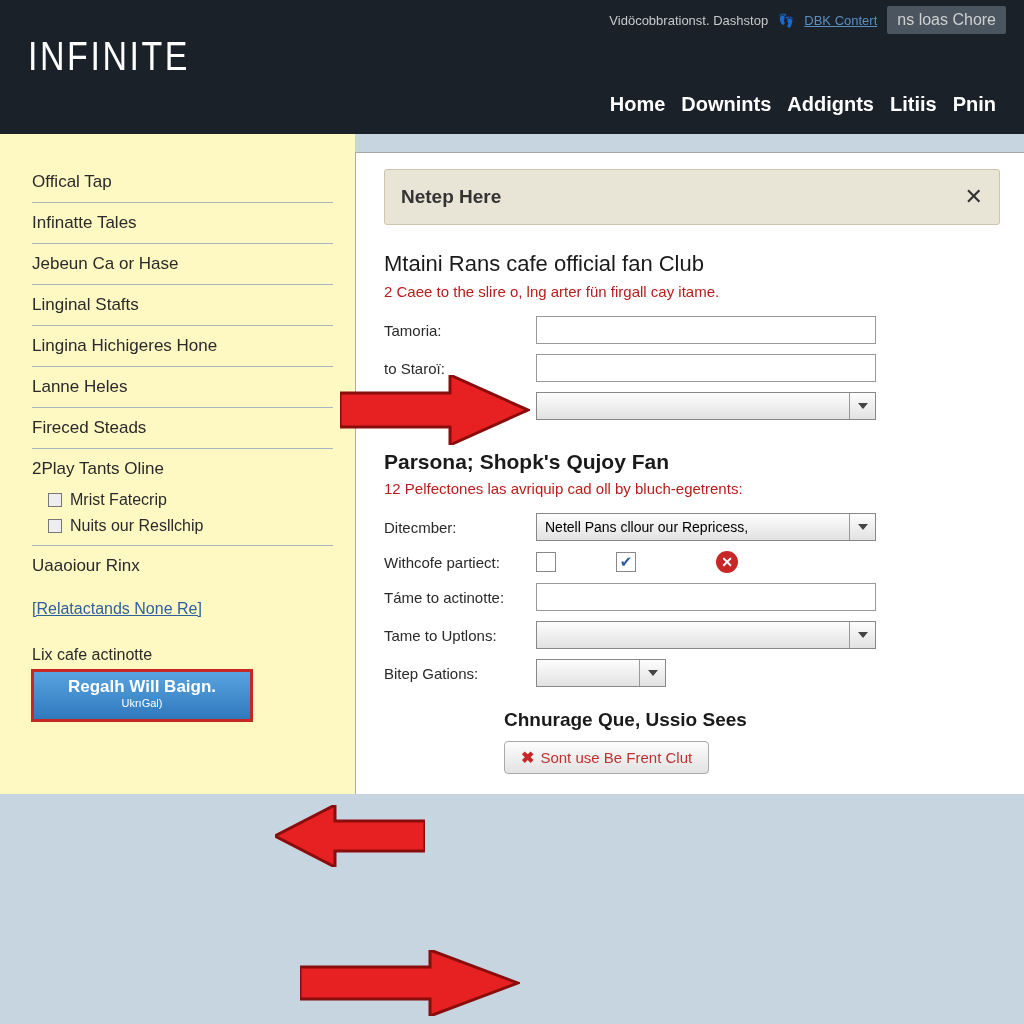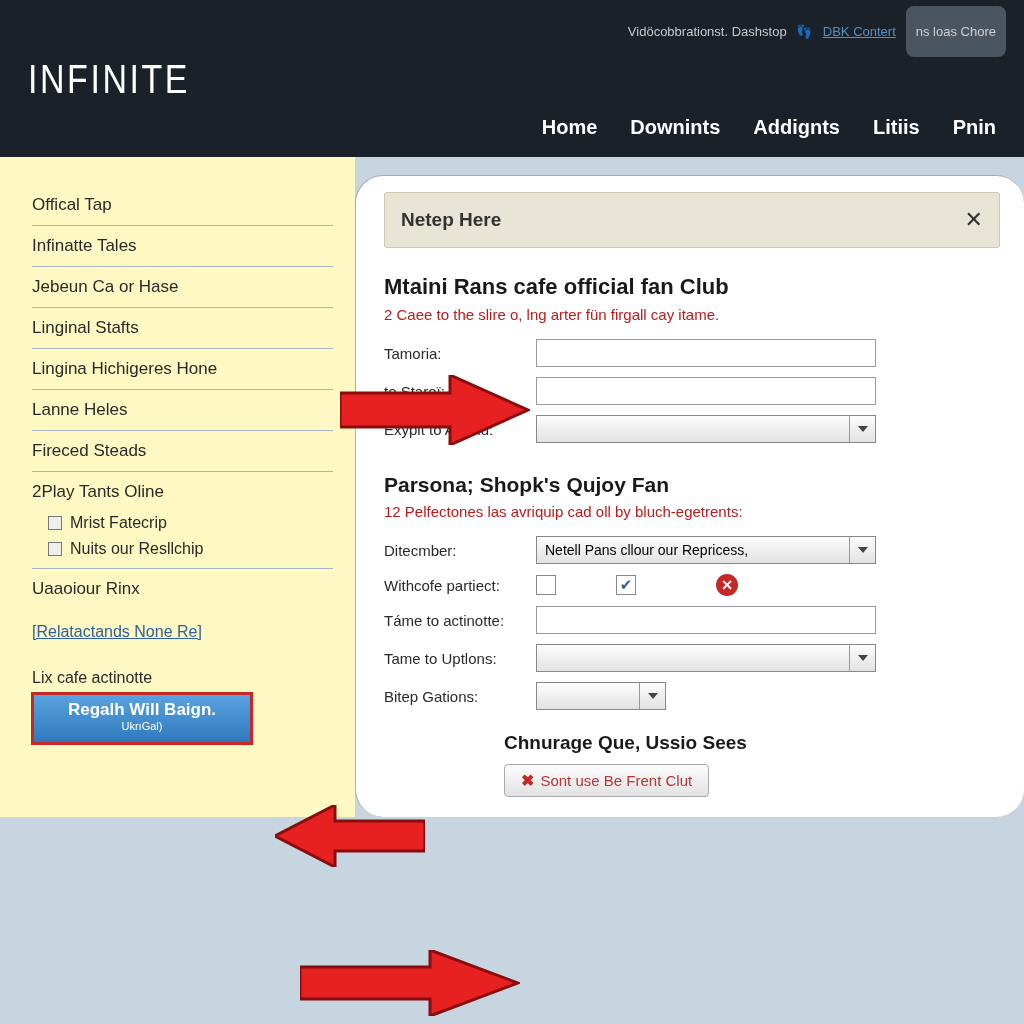--- a/index.html
+++ b/index.html
@@ -21,41 +21,41 @@
       align-items: center;
       padding: 6px 18px 0 0;
       gap: 10px;
       font-size: 13px;
     }
     .utility-row .util-text { color: #c9c9c9; }
     .utility-row .util-link { color: #5a8fc0; text-decoration: underline; cursor: pointer; }
     .utility-row .util-btn {
       background: #4a555f;
       color: #d0d0d0;
-      padding: 18px 10px;
-      border-radius: 8px;
-      font-size: 13px;
+      padding: 5px 10px;
+      border-radius: 2px;
+      font-size: 16px;
       cursor: pointer;
     }
     .logo-row {
       padding: 0 0 6px 28px;
     }
     .logo {
       color: #fff;
       font-size: 40px;
       font-weight: 400;
       letter-spacing: 3px;
       font-family: "Arial Narrow", Arial, sans-serif;
       transform: scaleX(0.85);
       transform-origin: left;
     }
     .nav-row {
       display: flex;
       justify-content: flex-end;
-      gap: 33px;
+      gap: 16px;
       padding: 8px 28px 18px 0;
     }
     .nav-row a {
       color: #fff;
       font-size: 20px;
       font-weight: 700;
       cursor: pointer;
     }
     .layout {
       display: flex;
@@ -120,37 +120,36 @@
       min-width: 220px;
     }
     .sb-cta small { font-size: 11px; font-weight: 400; display: block; }
     .main {
       flex: 1;
       background: #fff;
       border-left: 1px solid #aaa;
       border-top: 1px solid #aaa;
       margin-top: 18px;
       padding: 16px 24px 20px 28px;
-      border-radius: 28px;
     }
     .banner {
       background: #e8e4d6;
       border: 1px solid #ccc5b0;
       border-radius: 3px;
       padding: 14px 16px;
       display: flex;
       justify-content: space-between;
       align-items: center;
       margin-bottom: 26px;
     }
     .banner-title { font-size: 19px; font-weight: 700; color: #333; }
     .banner-close { font-size: 22px; cursor: pointer; color: #333; }
     .section-title {
       font-size: 22px;
-      font-weight: 700;
+      font-weight: 400;
       color: #1a1a1a;
       margin-bottom: 6px;
     }
     .section-desc {
       font-size: 15px;
       color: #b91c1c;
       margin-bottom: 16px;
     }
     .frow {
       display: flex;

